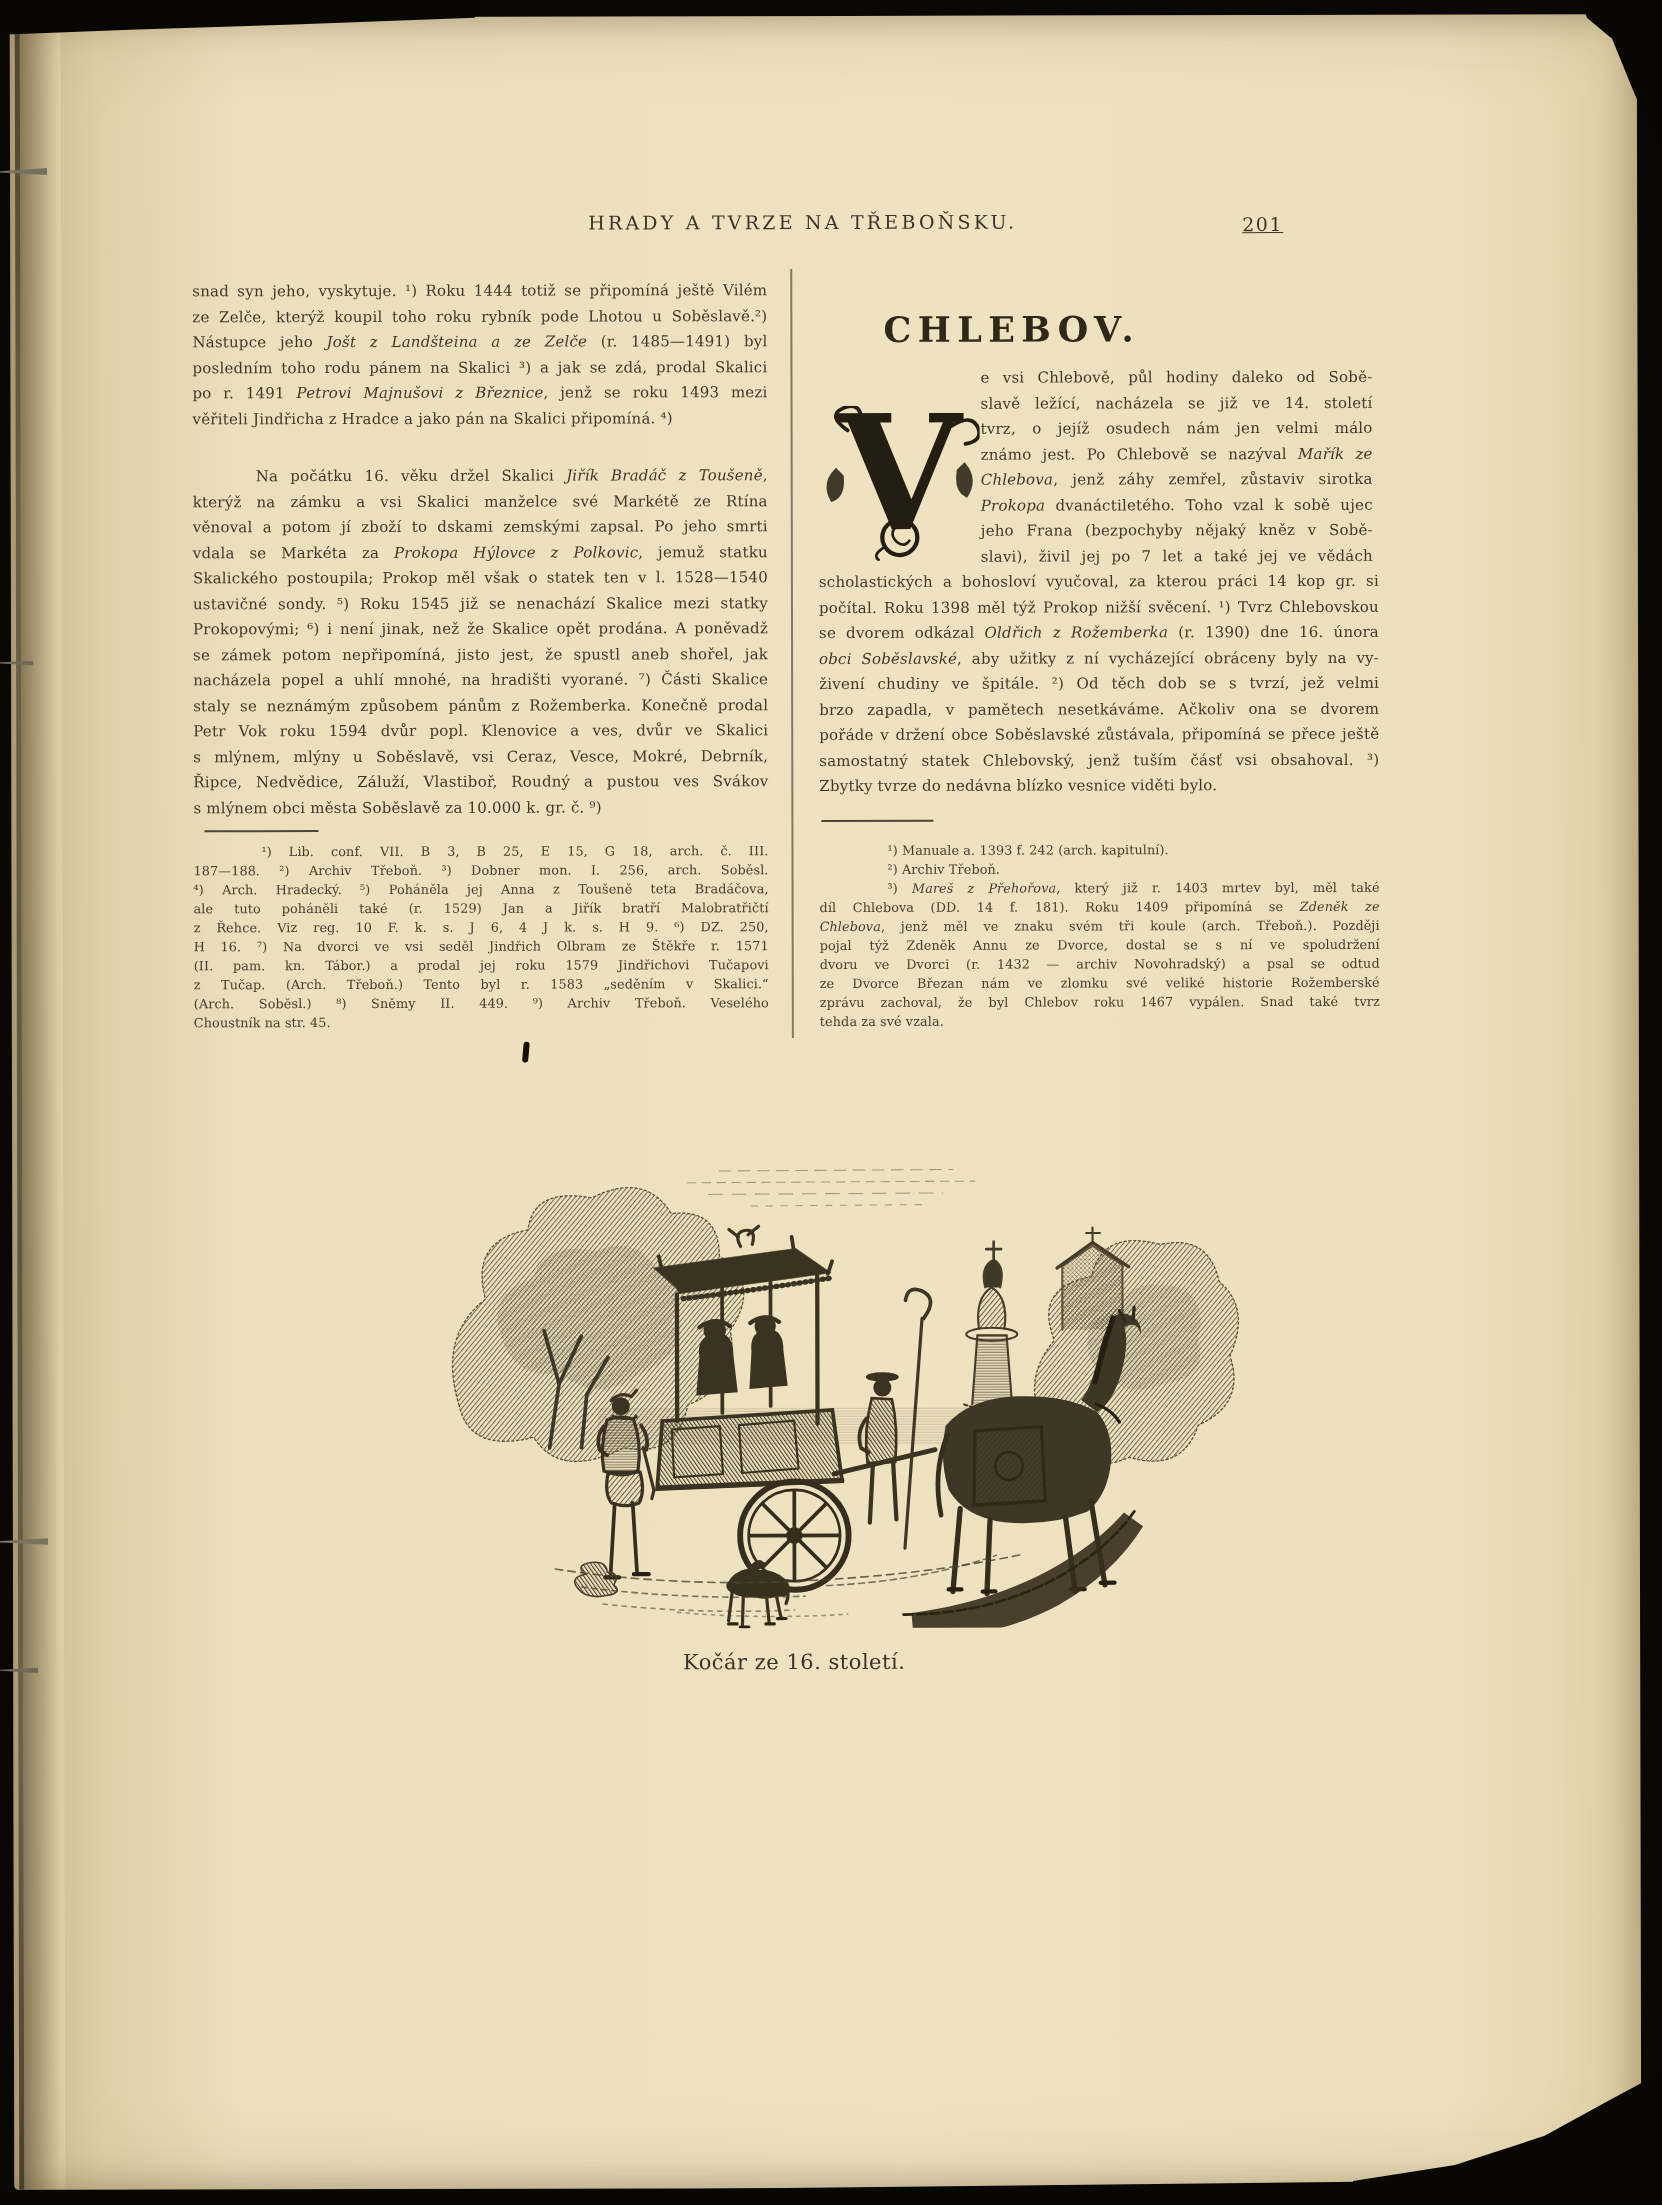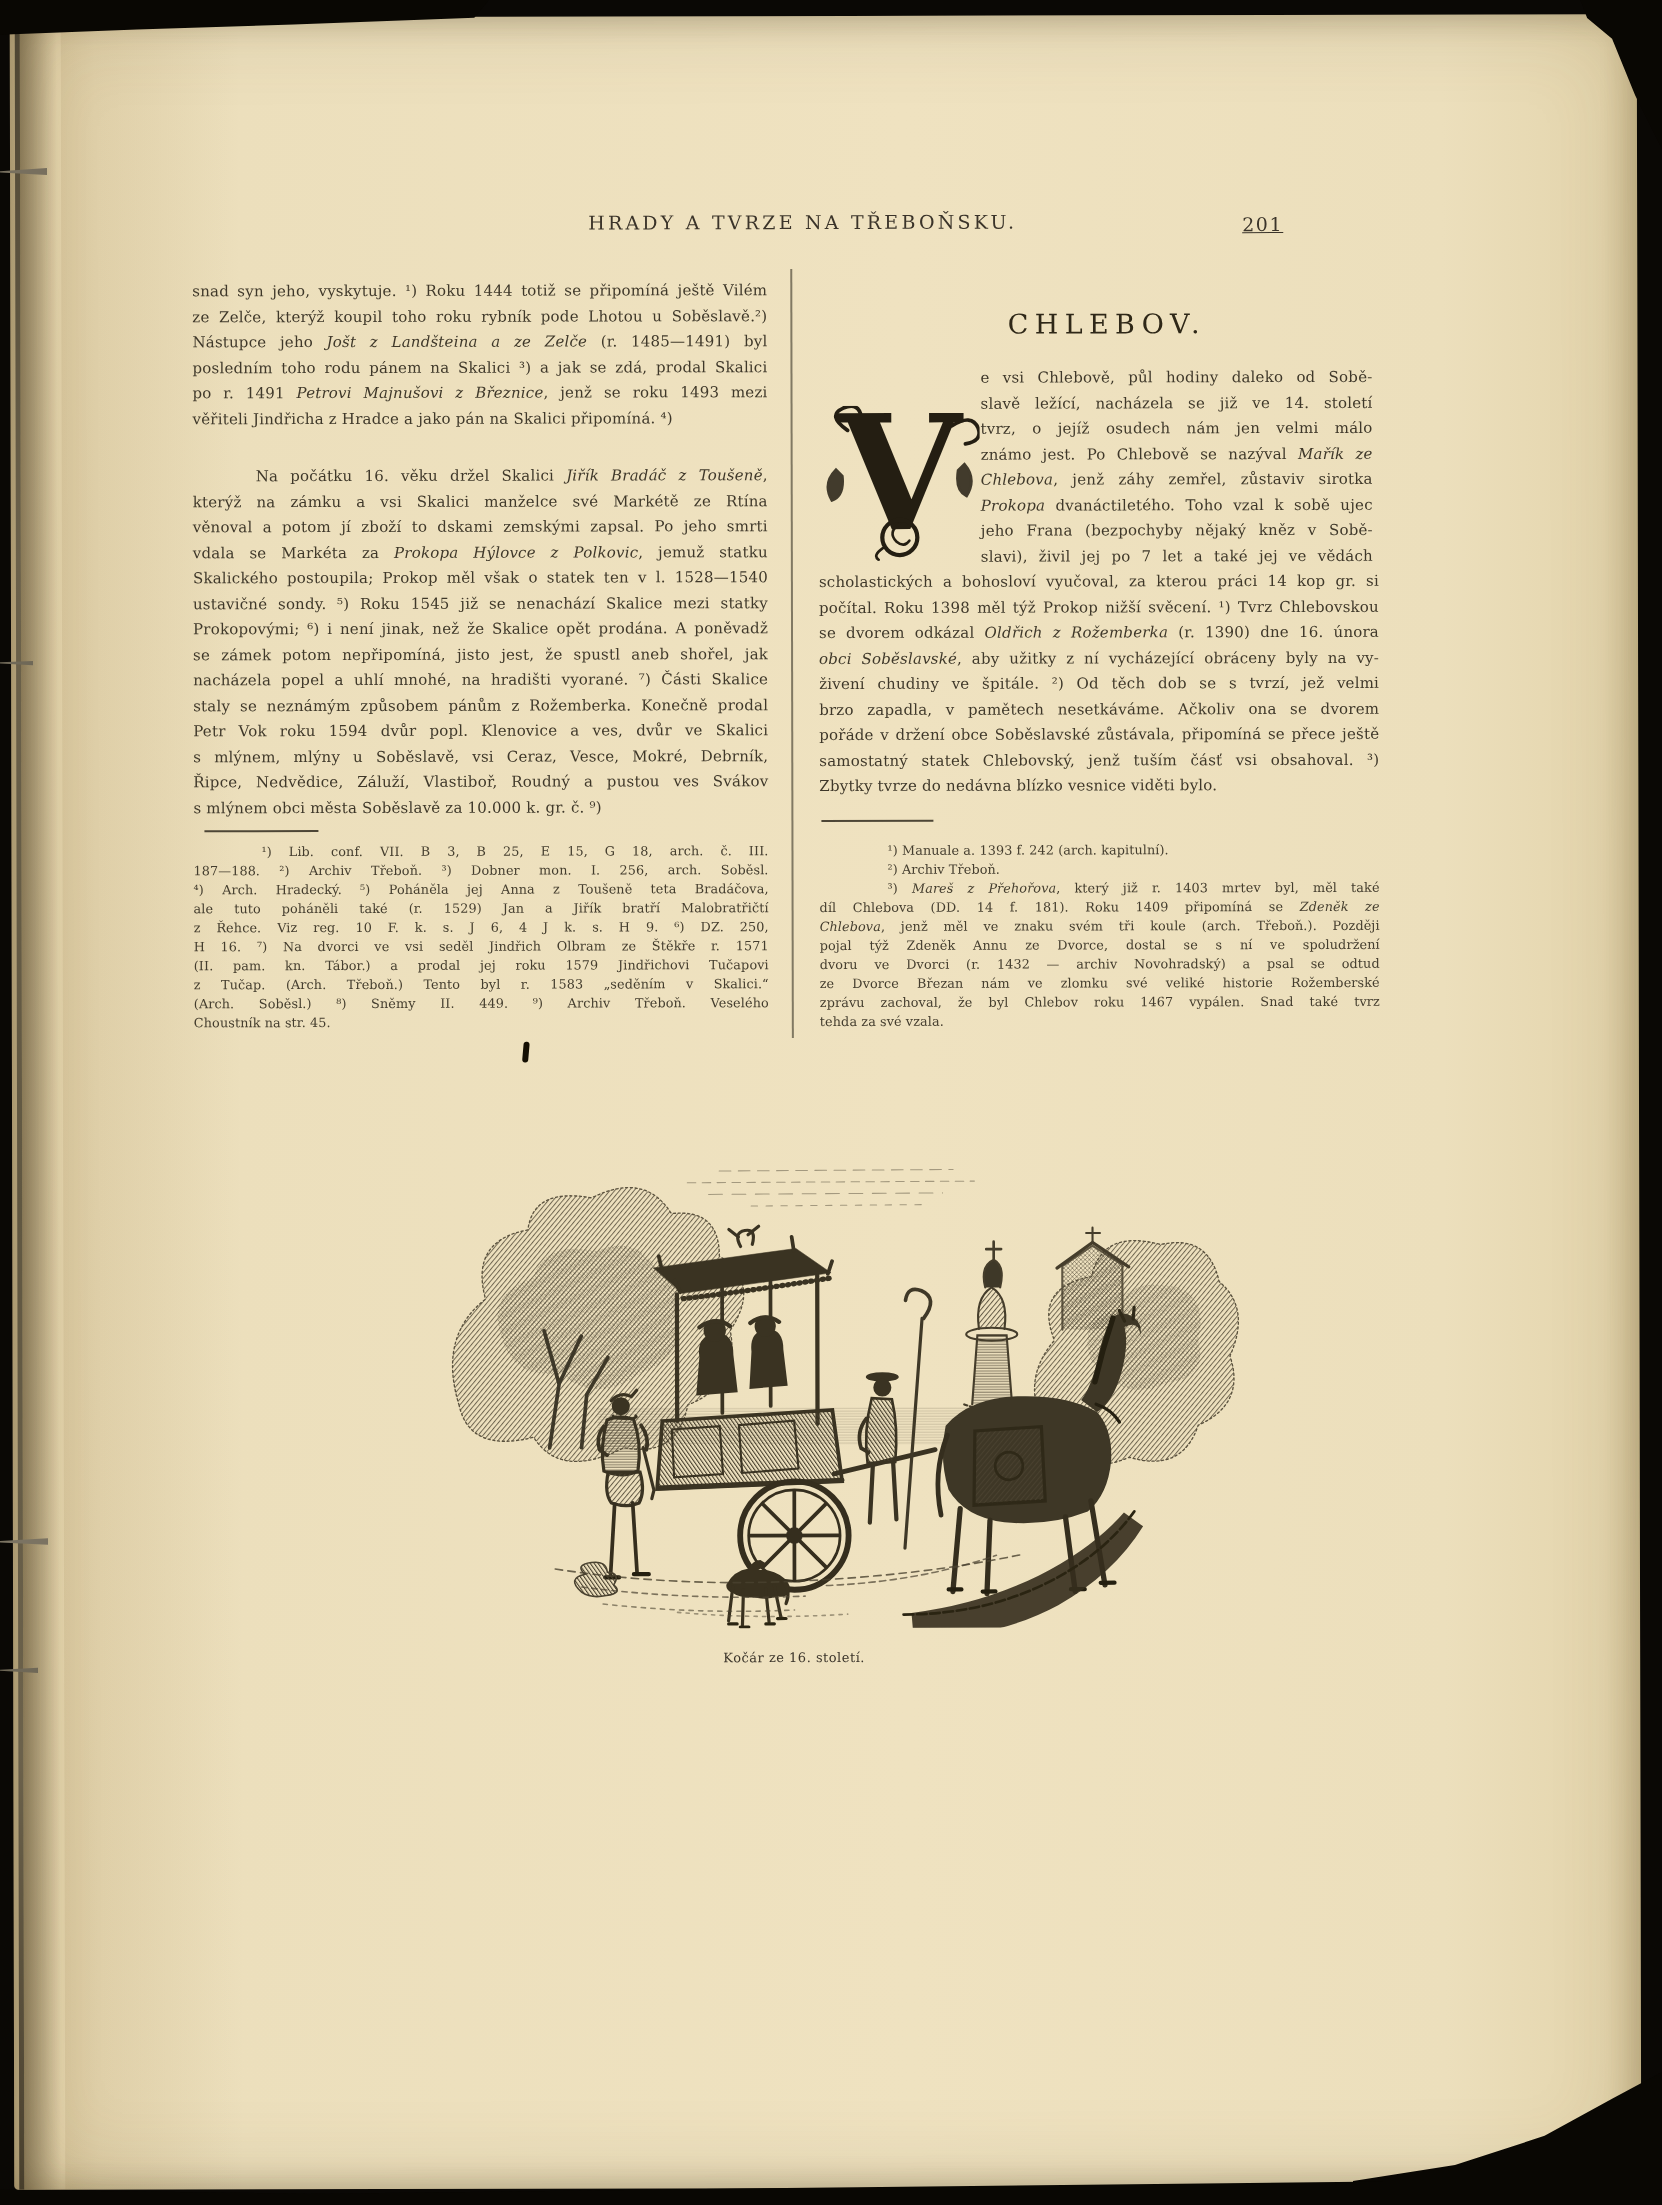--- a/index.html
+++ b/index.html
@@ -41,24 +41,24 @@
 
   .txt{color:#3f382a;position:absolute;}
   .bodyblock{font-size:15px;line-height:25.5px;letter-spacing:0.2px;}
   .fnblock{font-size:12.8px;line-height:19px;letter-spacing:0.1px;color:#443d2e;}
   .tline{text-align:justify;text-align-last:justify;}
   .tline.short{text-align-last:left;}
   .bodyblock .tline.ind{padding-left:63px;margin-top:32px;}
   .fnblock .tline.ind{padding-left:68px;}
   .running-head{font-size:19px;letter-spacing:3.2px;color:#3b342a;text-align:center;}
   .pagenum{font-size:19px;letter-spacing:1.6px;color:#3b342a;text-decoration:underline;}
-  .section-heading{font-size:27px;font-weight:normal;letter-spacing:6.4px;color:#2f2818;text-align:center;}
+  .section-heading{font-size:35px;font-weight:bold;letter-spacing:6.4px;color:#2f2818;text-align:left;}
   .rule{position:absolute;height:2.1px;background:#4d4636;}
   .divider{position:absolute;width:1.6px;background:#5c5544;opacity:.75;}
-  .caption{font-size:13px;letter-spacing:0.5px;color:#3b342a;text-align:center;}
+  .caption{font-size:21px;letter-spacing:0.5px;color:#3b342a;text-align:center;}
   .inkblob{position:absolute;width:6.4px;height:21px;background:#151003;border-radius:3.2px;transform:rotate(5deg);}
   i{font-style:italic;}
   svg text{font-family:"DejaVu Serif",serif;}
 </style>
 </head>
 <body>
 
 <div class="scan">
 
   <div class="page">

